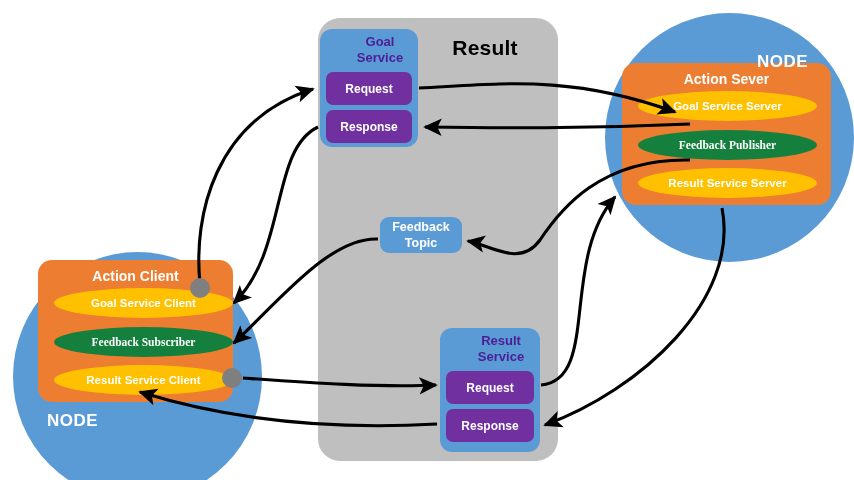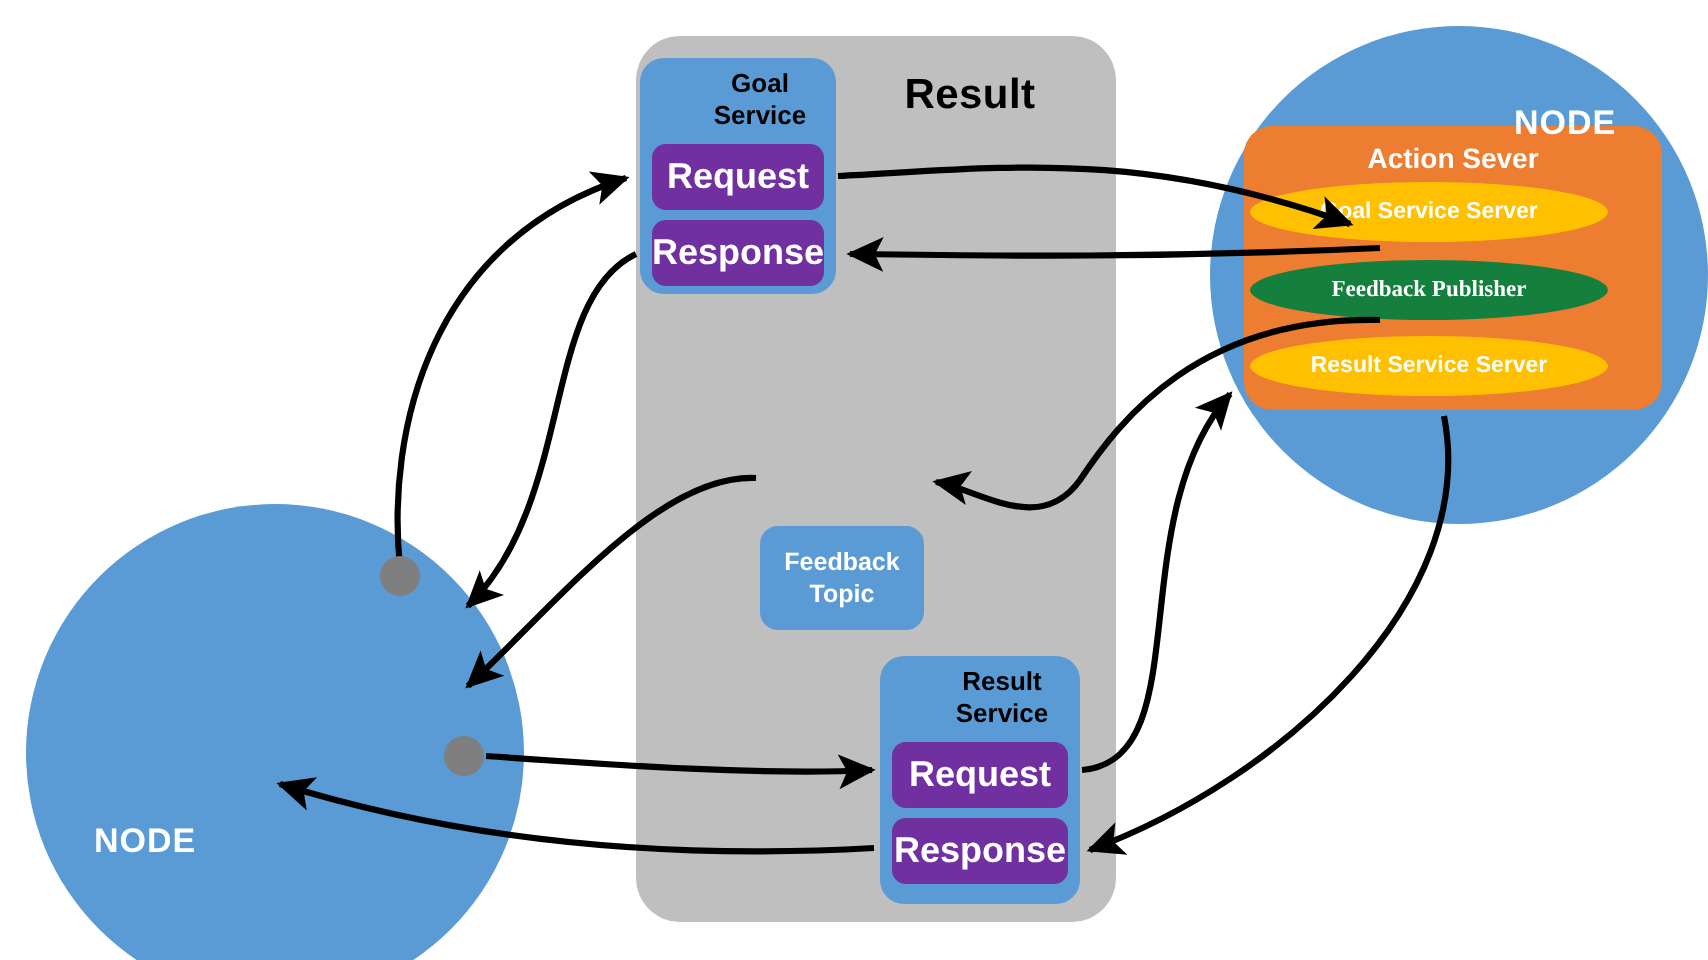--- a/index.html
+++ b/index.html
@@ -88,21 +88,21 @@
     top: 8px;
     text-align: center;
     font-size: 14px;
     font-weight: bold;
     color: #ffffff;
     z-index: 5;
   }
   
   .pill {
     position: absolute;
-    left: 3px;
+    left: 16px;
     width: 179px;
     height: 30px;
     border-radius: 50%;
     display: flex;
     align-items: center;
     justify-content: center;
     font-size: 11.5px;
     font-weight: bold;
     color: #ffffff;
     z-index: 5;
@@ -123,63 +123,62 @@
   }
   .svc-box.goal   { left: 320px; top: 29px;  width: 98px; height: 118px; }
   .svc-box.result  { left: 440px; top: 328px; width: 100px; height: 124px; }
   .svc-title {
     position: absolute;
     left: 0; right: 0;
     top: 5px;
     text-align: center;
     font-size: 13px;
     font-weight: bold;
-    color: #000000;
+    color: #4c1d95;
     line-height: 16px;
     z-index: 5;
     padding-left: 22px;
   }
   .msg-box {
     position: absolute;
     left: 6px;
     right: 6px;
     height: 33px;
     background: #7030a0;
     border-radius: 7px;
     display: flex;
     align-items: center;
     justify-content: center;
-    font-size: 18px;
+    font-size: 12px;
     font-weight: bold;
     color: #ffffff;
     z-index: 5;
   }
   .msg-box.req  { top: 43px; }
   .msg-box.res  { top: 81px; }
 
   
   .topic-box {
     position: absolute;
     left: 380px;
     top: 217px;
     width: 82px;
-    height: 52px;
+    height: 36px;
     background: #5b9bd5;
     border-radius: 9px;
     display: flex;
     flex-direction: column;
     align-items: center;
     justify-content: center;
     font-size: 12.5px;
     font-weight: bold;
     color: #ffffff;
     line-height: 16px;
     z-index: 4;
     text-align: center;
-    margin-top: 46px;
   }
   
   .dot {
     position: absolute;
     width: 20px;
     height: 20px;
     border-radius: 50%;
     background: #7f7f7f;
     z-index: 7;
   }
@@ -199,20 +198,26 @@
 <body>
 
 <div id="canvas">
 
   <div class="action-panel"></div>
   <div class="action-panel-title">Result</div>
 
   <div class="node-circle left"></div>
   <div class="node-circle right"></div>
 
+  <div class="group-box client">
+    <div class="group-title">Action Client</div>
+    <div class="pill amber p1">Goal Service Client</div>
+    <div class="pill green p2">Feedback Subscriber</div>
+    <div class="pill amber p3">Result Service Client</div>
+  </div>
   <div class="node-label left">NODE</div>
 
   <div class="group-box server">
     <div class="group-title">Action Sever</div>
     <div class="pill amber p1">Goal Service Server</div>
     <div class="pill green p2">Feedback Publisher</div>
     <div class="pill amber p3">Result Service Server</div>
   </div>
   <div class="node-label right">NODE</div>
 

